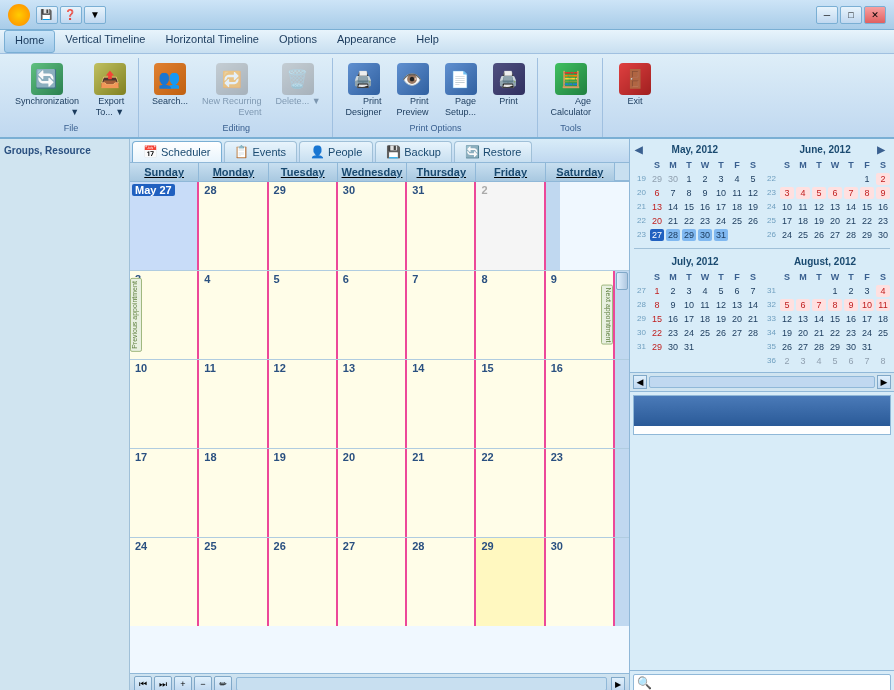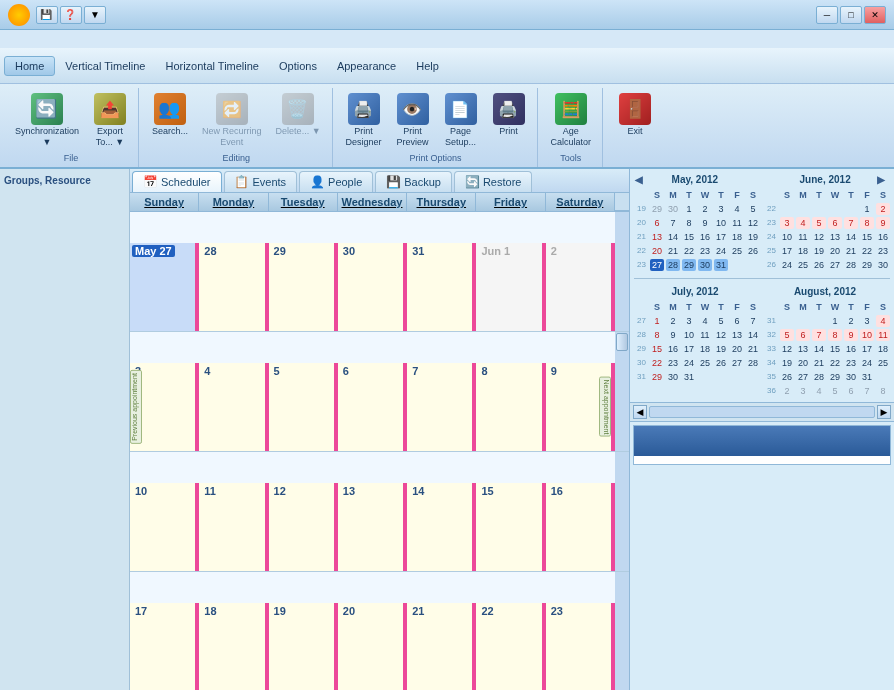--- a/index.html
+++ b/index.html
@@ -20,26 +20,24 @@
     .title-bar-controls { display: flex; gap: 2px; }
     .title-bar-btn { width: 22px; height: 18px; background: linear-gradient(to bottom, #e8f4fc, #c0d8f0); border: 1px solid #7aafd4; border-radius: 2px; font-size: 10px; display: flex; align-items: center; justify-content: center; cursor: pointer; }
     .title-text { flex: 1; text-align: center; font-size: 12px; font-weight: bold; color: #1a3a5c; }
     .window-controls { display: flex; gap: 2px; }
     .win-btn { width: 22px; height: 18px; border: 1px solid #7aafd4; border-radius: 2px; display: flex; align-items: center; justify-content: center; font-size: 9px; cursor: pointer; background: linear-gradient(to bottom, #e8f4fc, #c0d8f0); }
     .win-btn.close { background: linear-gradient(to bottom, #f8a0a0, #e06060); }
 
     
     .menu-bar {
       background: linear-gradient(to bottom, #e8f4fc, #c8dff0);
-      height: 36px;
-      display: flex;
-      align-items: center;
+      height: 24px;
+      display: flex;
       padding: 0 4px;
       border-bottom: 1px solid #a0c0e0;
-      margin-top: 18px;
     }
     .menu-item {
       padding: 3px 10px;
       cursor: pointer;
       border-radius: 3px;
       font-size: 11px;
       color: #1a3a5c;
     }
     .menu-item:hover, .menu-item.active { background: #b8d8f0; }
     .menu-item.active { background: linear-gradient(to bottom, #c8e4f8, #a0c8e8); border: 1px solid #7aafd4; }
@@ -69,21 +67,21 @@
       flex-direction: column;
       align-items: center;
       padding: 2px 4px;
       cursor: pointer;
       border-radius: 3px;
       min-width: 44px;
       border: 1px solid transparent;
     }
     .ribbon-btn.disabled { opacity: 0.45; cursor: default; }
     .ribbon-btn .icon { width: 32px; height: 32px; display: flex; align-items: center; justify-content: center; font-size: 20px; }
-    .ribbon-btn .label { font-size: 9px; color: #1a3a5c; text-align: center; line-height: 1.2; margin-top: 1px; }
+    .ribbon-btn .label { font-size: 9px; color: #1a3a5c; text-align: right; line-height: 1.2; margin-top: 1px; }
 
     
     .main-content {
       display: flex;
       height: calc(690px - 30px - 24px - 80px);
     }
 
     
     .sidebar {
       width: 130px;
@@ -141,27 +139,26 @@
       font-size: 11px;
       font-weight: bold;
       color: #1a4a70;
       border-right: 1px solid #90b8d8;
     }
     .cal-header-day:last-child { border-right: none; }
     .cal-body { display: flex; flex-direction: column; }
     .cal-row { display: grid; grid-template-columns: 2fr 2fr 2fr 2fr 2fr 2fr 2fr 14px; border-bottom: 1px solid #b0cce0; min-height: 88px; }
     .cal-row:last-child { border-bottom: none; }
     .cal-cell {
-      border-right: 4px solid #ec4899;
+      border-right: 2px solid #ec4899;
       padding: 2px;
       background: #fffde8;
       min-height: 88px;
       vertical-align: top;
       position: relative;
-      margin-top: 31px;
     }
     .cal-cell.other-month { background: #f5f5f5; color: #aaa; }
     .cal-cell.today { background: #fff8c0; }
     .cal-cell.selected { background: #c8dcf8; }
     .cal-cell-num {
       font-size: 11px;
       font-weight: bold;
       color: #2a5080;
       text-align: right;
       padding: 1px 3px;
@@ -486,23 +483,20 @@
           <div class="cal-cell">
             <span class="cal-cell-num">29</span>
           </div>
           <div class="cal-cell">
             <span class="cal-cell-num">30</span>
           </div>
           <div class="cal-cell">
             <span class="cal-cell-num">31</span>
           </div>
           <div class="cal-cell other-month">
-            <span class="cal-cell-num">Jun 1</span>
-          </div>
-          <div class="cal-cell other-month">
             <span class="cal-cell-num">2</span>
           </div>
           <div class="cal-scrollbar"></div>
         </div>
 
         <div class="cal-row" style="position:relative;">
           <div class="cal-cell" style="position:relative;">
             <span class="cal-cell-num">3</span>
             <div style="position:absolute;left:0;top:50%;transform:translateY(-50%);width:12px;background:#e8f0e0;border:1px solid #a0b880;border-radius:2px;padding:2px 0;writing-mode:vertical-rl;transform:translateY(-50%) rotate(180deg);font-size:7px;color:#608040;white-space:nowrap;">Previous appointment</div>
           </div>

